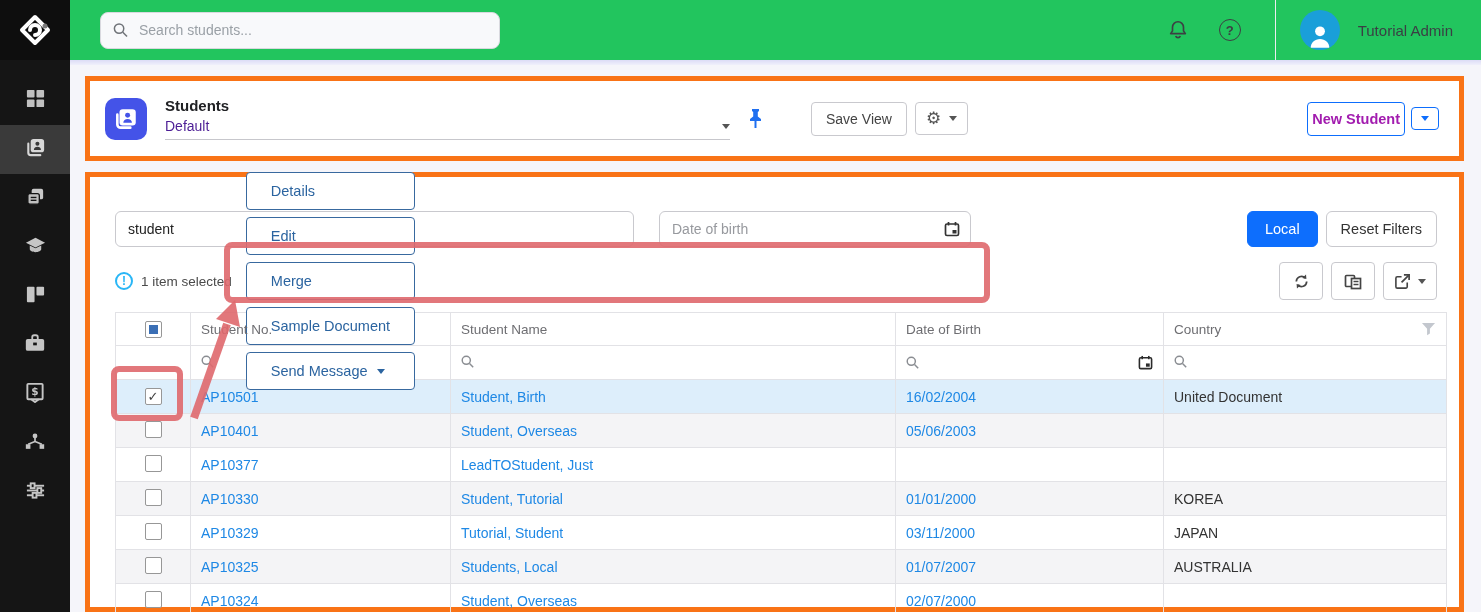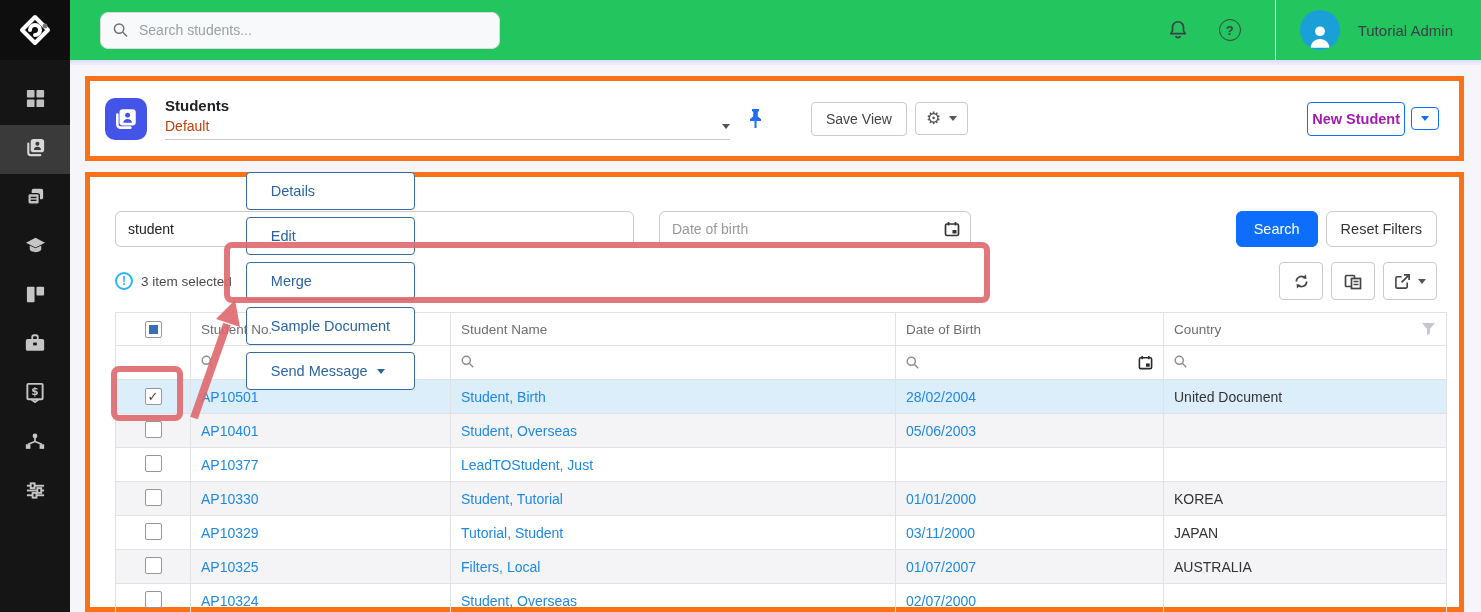--- a/index.html
+++ b/index.html
@@ -33,21 +33,21 @@
 
   
   .card{position:absolute;background:#fff;border:5px solid #f97316;border-radius:0;}
   .header-card{left:85px;top:76px;width:1379px;height:85px;display:flex;align-items:center;padding:0 20px 0 15px;}
   .main-card{left:85px;top:172px;width:1379px;height:440px;padding:34px 22px 0 25px;}
 
   .module-icon{width:42px;height:42px;border-radius:10px;background:#4453e8;display:flex;align-items:center;justify-content:center;margin-right:18px;flex:none;}
   .title-block{display:flex;flex-direction:column;}
   .page-title{font-size:15px;font-weight:700;color:#202124;margin-bottom:4px;}
   .view-select{display:flex;align-items:center;width:565px;border-bottom:1px solid #c7c7cc;padding-bottom:5px;cursor:pointer;}
-  .view-select .val{font-size:14px;color:#c2410c;flex:1;}
+  .view-select .val{font-size:14px;color:#4c1d95;flex:1;}
   .caret{width:0;height:0;border-left:4.5px solid transparent;border-right:4.5px solid transparent;border-top:5.5px solid #555;display:inline-block;}
   .pin{margin-left:18px;cursor:pointer;display:flex;}
 
   .btn{font-family:inherit;cursor:pointer;border-radius:4px;font-size:14px;background:#fff;}
   .btn-gray{border:1px solid #c9c9ce;color:#444;padding:8px 14px;}
   .gear-btn{border:1px solid #c9c9ce;padding:7px 10px;display:flex;align-items:center;gap:8px;margin-left:8px;}
   .gear-glyph{font-size:17px;color:#555;line-height:1;}
   .btn-primary-outline{border:1px solid #0d6efd;color:#a21caf;padding:8px 4px;font-size:14.5px;font-weight:bold;}
   .split-caret{border:1px solid #0d6efd;border-radius:4px;background:#fff;padding:8px 9px;margin-left:6px;cursor:pointer;display:flex;align-items:center;}
   .split-caret .caret{border-top-color:#0d6efd;}
@@ -258,27 +258,27 @@
     <div class="dob-wrap">
       <input type="text" placeholder="Date of birth" style="">
       <svg width="16" height="16" viewBox="0 0 16 16">
         <rect x="1.5" y="3" width="13" height="11.5" rx="1.5" fill="none" stroke="#333" stroke-width="1.7"></rect>
         <line x1="4.5" y1="1" x2="4.5" y2="4.5" stroke="#333" stroke-width="1.7"></line>
         <line x1="11.5" y1="1" x2="11.5" y2="4.5" stroke="#333" stroke-width="1.7"></line>
         <rect x="8.5" y="9" width="4" height="3.5" fill="#333"></rect>
       </svg>
     </div>
     <div class="flex-sp"></div>
-    <button class="btn btn-search">Search</button>
+    <button class="btn btn-search">Local</button>
     <button class="btn btn-reset">Reset Filters</button>
   </div>
 
   <div class="sel-row">
     <span class="info-ic">!</span>
-    <span class="sel-text">3 item selected</span>
+    <span class="sel-text">1 item selected</span>
     <div class="action-btns" id="action-btns">
         <button class="btn-action">
           <span>Details</span>
         </button>
         <button class="btn-action">
           <span>Edit</span>
         </button>
         <button class="btn-action">
           <span>Merge</span>
         </button>
@@ -375,21 +375,21 @@
             <line x1="10.5" y1="10.5" x2="15" y2="15" stroke="#8a8d92" stroke-width="1.8"></line>
           </svg>
         </td>
       </tr>
     </thead>
     <tbody id="grid-body">
         <tr class="selected">
     <td class="cb-cell"><span class="cb checked"></span></td>
     <td><a>AP10501</a></td>
     <td><a>Student, Birth</a></td>
-    <td><a>28/02/2004</a></td>
+    <td><a>16/02/2004</a></td>
     <td>United Document</td>
   </tr>
         <tr>
     <td class="cb-cell"><span class="cb"></span></td>
     <td><a>AP10401</a></td>
     <td><a>Student, Overseas</a></td>
     <td><a>05/06/2003</a></td>
     <td></td>
   </tr>
         <tr>
@@ -409,21 +409,21 @@
         <tr>
     <td class="cb-cell"><span class="cb"></span></td>
     <td><a>AP10329</a></td>
     <td><a>Tutorial, Student</a></td>
     <td><a>03/11/2000</a></td>
     <td>JAPAN</td>
   </tr>
         <tr>
     <td class="cb-cell"><span class="cb"></span></td>
     <td><a>AP10325</a></td>
-    <td><a>Filters, Local</a></td>
+    <td><a>Students, Local</a></td>
     <td><a>01/07/2007</a></td>
     <td>AUSTRALIA</td>
   </tr>
         <tr>
     <td class="cb-cell"><span class="cb"></span></td>
     <td><a>AP10324</a></td>
     <td><a>Student, Overseas</a></td>
     <td><a>02/07/2000</a></td>
     <td></td>
   </tr>

